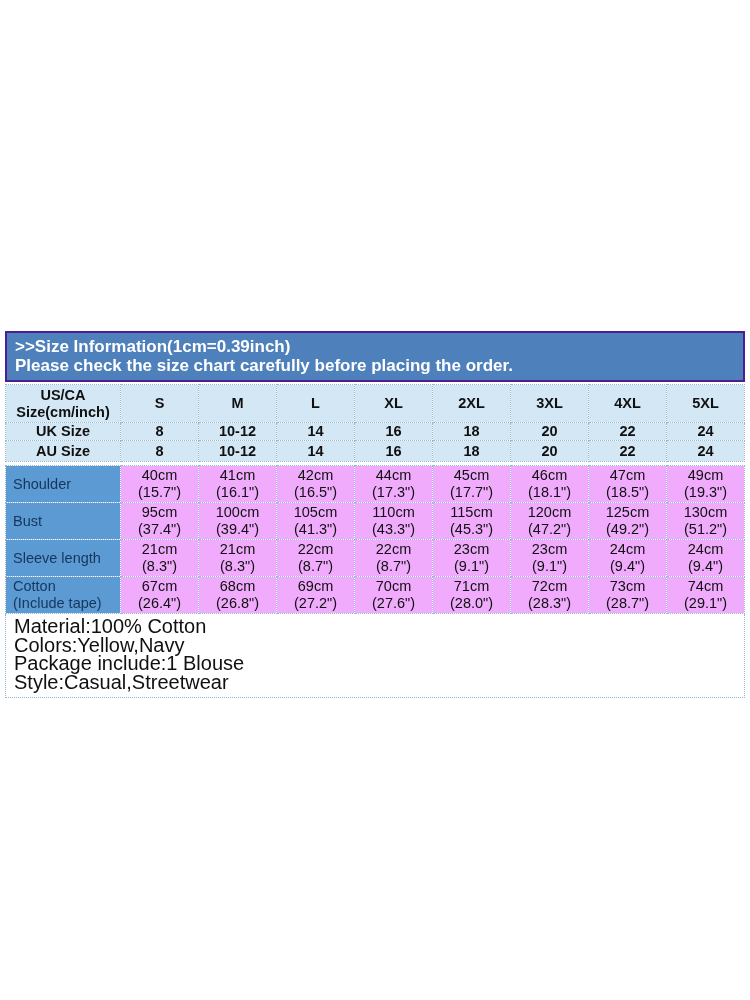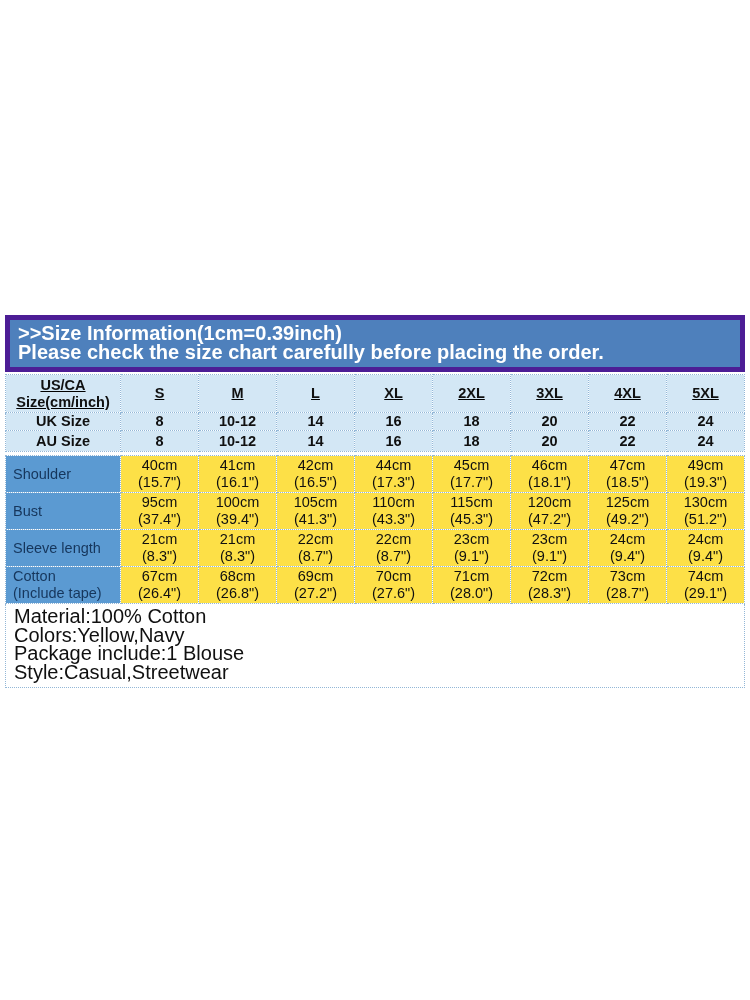--- a/index.html
+++ b/index.html
@@ -17,26 +17,27 @@
   }
   .sheet {
     position: absolute;
     top: 315px;
     left: 5px;
     width: 740px;
   }
   .title-bar {
     box-sizing: border-box;
     background: #4e80bc;
-    border: 5px solid #4c1d95;
+    border: 2px solid #4c1d95;
     color: #ffffff;
     font-weight: bold;
-    font-size: 20px;
+    font-size: 17px;
     line-height: 19px;
     padding: 4px 8px 5px 8px;
+    margin-top: 16px;
   }
   table.sizes {
     width: 100%;
     table-layout: fixed;
     border-collapse: collapse;
     margin-top: 2px;
   }
   table.sizes col.c-label { width: 115px; }
   table.sizes th, table.sizes td {
     border: 1px dotted #93b7d7;
@@ -46,37 +47,37 @@
     overflow: hidden;
   }
   
   tr.hdr-row th, tr.hdr-row td {
     background: #d3e7f5;
     color: #101010;
     font-weight: bold;
     font-size: 14.5px;
     line-height: 17px;
   }
-  tr.row-sizes { height: 38px; text-decoration: underline; }
+  tr.row-sizes { height: 38px; }
   tr.row-uk    { height: 16px; margin-left: 12px; }
   tr.row-au    { height: 21px; }
   
   table.meas-table { margin-top: 3px; }
   tr.meas-row { height: 37px; }
   tr.meas-row th.m-label {
     background: #5b9ad2;
     color: #16365c;
     font-weight: normal;
     font-size: 14.5px;
     line-height: 17px;
     text-align: left;
     padding-left: 7px;
   }
   tr.meas-row td {
-    background: #fde047;
+    background: #f0abfc;
     color: #101010;
     font-weight: normal;
     font-size: 14.5px;
     line-height: 17px;
   }
   .notes {
     box-sizing: border-box;
     border: 1px dotted #93b7d7;
     border-top: none;
     color: #101010;

